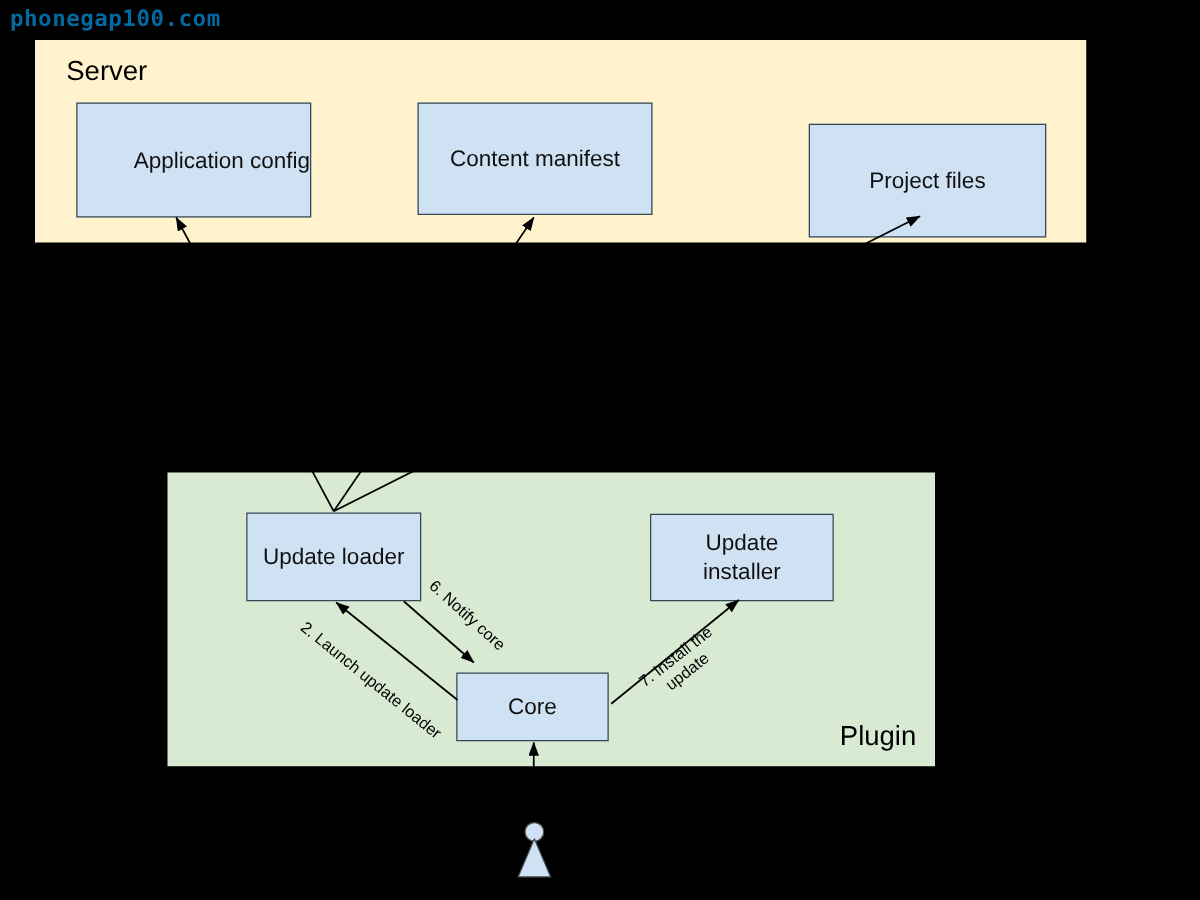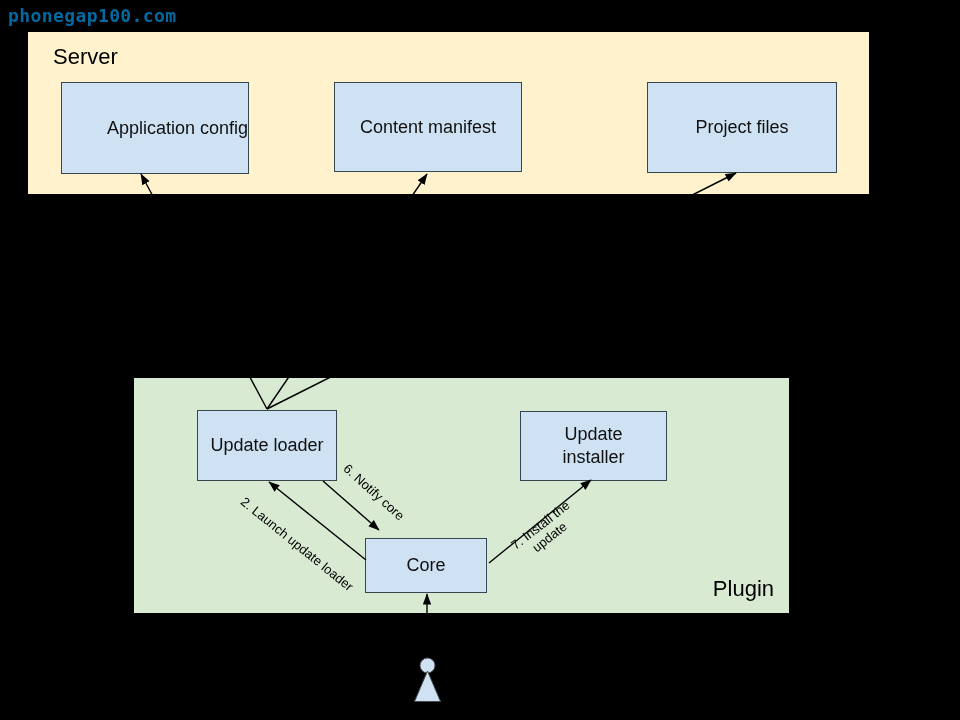--- a/index.html
+++ b/index.html
@@ -7,32 +7,32 @@
     position:relative; width:960px; height:720px; background:#000000;
     font-family:"Liberation Sans", sans-serif; overflow:hidden;
   }
   .watermark {
     position:absolute; left:8px; top:5px;
     font-family:"DejaVu Sans Mono", monospace; font-weight:bold;
     font-size:18px; letter-spacing:0.4px; color:#0369a1;
   }
   .group { position:absolute; }
   .group-server { left:28px; top:32px; width:841px; height:162px; background:#fff2cc; }
-  .group-plugin { left:134px; top:378px; width:614px; height:235px; background:#d9ead3;padding-left:41px; }
+  .group-plugin { left:134px; top:378px; width:614px; height:235px; background:#d9ead3; }
   .group-label { position:absolute; font-size:22px; color:#000; }
   .group-server .group-label { left:25px; top:12px; }
   .group-plugin .group-label { right:15px; bottom:11px; }
   .node {
     position:absolute; background:#cfe2f3; border:1.5px solid #37474f;
     display:flex; align-items:center; justify-content:center;
     font-size:18px; line-height:23px; color:#111; text-align:center;
   }
   .node-application-config { left:61px;  top:82px;  width:186px; height:90px;justify-content:flex-end; }
   .node-content-manifest   { left:334px; top:82px;  width:186px; height:88px; }
-  .node-project-files      { left:647px; top:82px;  width:188px; height:89px; }
+  .node-project-files      { left:647px; top:99px;  width:188px; height:89px; }
   .node-update-loader      { left:197px; top:410px; width:138px; height:69px; }
   .node-update-installer   { left:520px; top:411px; width:145px; height:68px; }
   .node-core               { left:365px; top:538px; width:120px; height:53px; }
   .node-update-installer .node-label { max-width:90px; }
   .edges { position:absolute; left:0; top:0; pointer-events:none; }
   .edge-label {
     position:absolute; font-size:13px; color:#000; white-space:nowrap;
   }
   .edge-label-launch {
     left:297px; top:544px; transform:translate(-50%,-50%) rotate(39deg);

